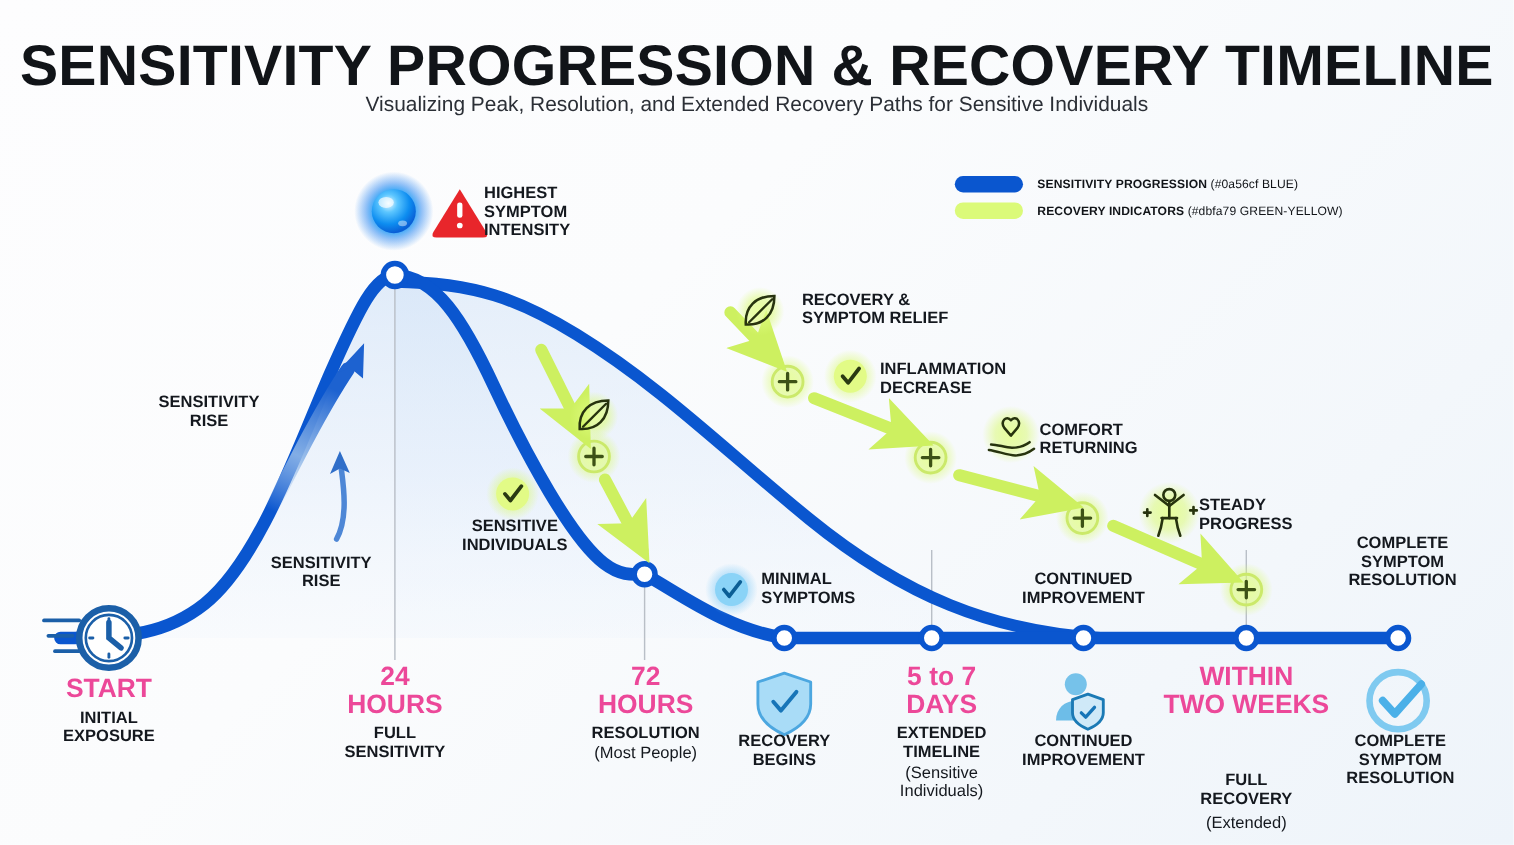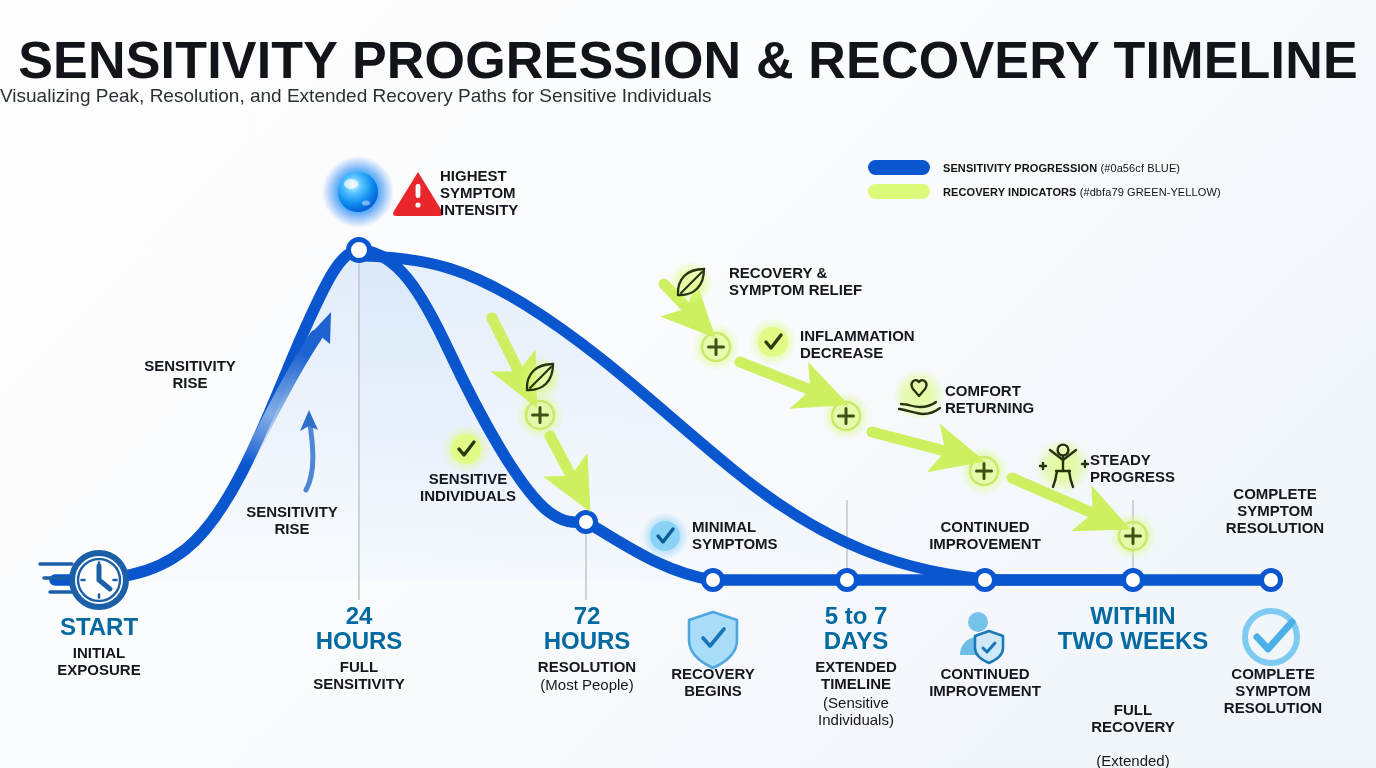--- a/index.html
+++ b/index.html
@@ -12,39 +12,39 @@
   .stage{position:absolute;inset:0;}
   svg.viz{position:absolute;left:0;top:0;width:1376px;height:768px;}
 
   .txt{position:absolute;}
 
   #title{
     top:30px;left:0;width:1376px;text-align:center;
     font-size:52px;font-weight:bold;letter-spacing:.2px;color:#111418;
   }
   #subtitle{
-    top:85px;left:0;width:1376px;
+    top:85px;left:0;width:1376px;text-align:center;
     font-size:19px;font-weight:400;color:#2b2f36;
   }
 
   
   #legend{position:absolute;left:868px;top:160px;width:470px;}
   .legend-row{display:flex;align-items:center;margin-bottom:9px;}
   .legend-swatch{width:62px;height:15px;border-radius:8px;margin-right:13px;flex:none;}
   .legend-text{font-size:11px;font-weight:bold;white-space:nowrap;letter-spacing:.1px;}
   .legend-text .norm{font-weight:400;}
 
   
   .anno{position:absolute;font-size:15px;font-weight:bold;line-height:1.12;color:#14181e;}
   .anno.c{text-align:center;}
   .anno.l{text-align:left;}
 
   
   .axis-label{position:absolute;text-align:center;}
-  .axis-big{font-size:24px;font-weight:bold;line-height:1.05;color:#0369a1;}
+  .axis-big{font-size:24px;font-weight:bold;line-height:1.05;color:#ec4899;}
   .axis-small{font-size:15px;font-weight:bold;line-height:1.14;margin-top:5px;color:#14181e;}
   .axis-paren{font-weight:400;}
 </style>
 </head>
 <body>
 
 <div class="stage">
 
   <div class="txt" id="title">SENSITIVITY PROGRESSION &amp; RECOVERY TIMELINE</div>
   <div class="txt" id="subtitle">Visualizing Peak, Resolution, and Extended Recovery Paths for Sensitive Individuals</div>
@@ -329,21 +329,21 @@
   <div class="axis-label" style="left:899px;top:665px;width:172px;">
     <div class="axis-small" style="margin-top:0;white-space:pre-line;">CONTINUED
 IMPROVEMENT</div>
   </div>
 
   <div class="axis-label" style="left:1043px;top:603px;width:180px;">
     <div class="axis-big" style="white-space:pre-line;">WITHIN
 TWO WEEKS</div>
     <div class="axis-small" style="white-space:pre-line;margin-top:48px;">FULL
 RECOVERY</div>
-    <div class="axis-small axis-paren" style="margin-top:16px;white-space:pre-line;">(Extended)</div>
+    <div class="axis-small axis-paren" style="margin-top:4px;white-space:pre-line;">(Extended)</div>
   </div>
 
   <div class="axis-label" style="left:1193px;top:665px;width:160px;">
     <div class="axis-small" style="margin-top:0;white-space:pre-line;">COMPLETE
 SYMPTOM
 RESOLUTION</div>
   </div>
 
 </div>
 

